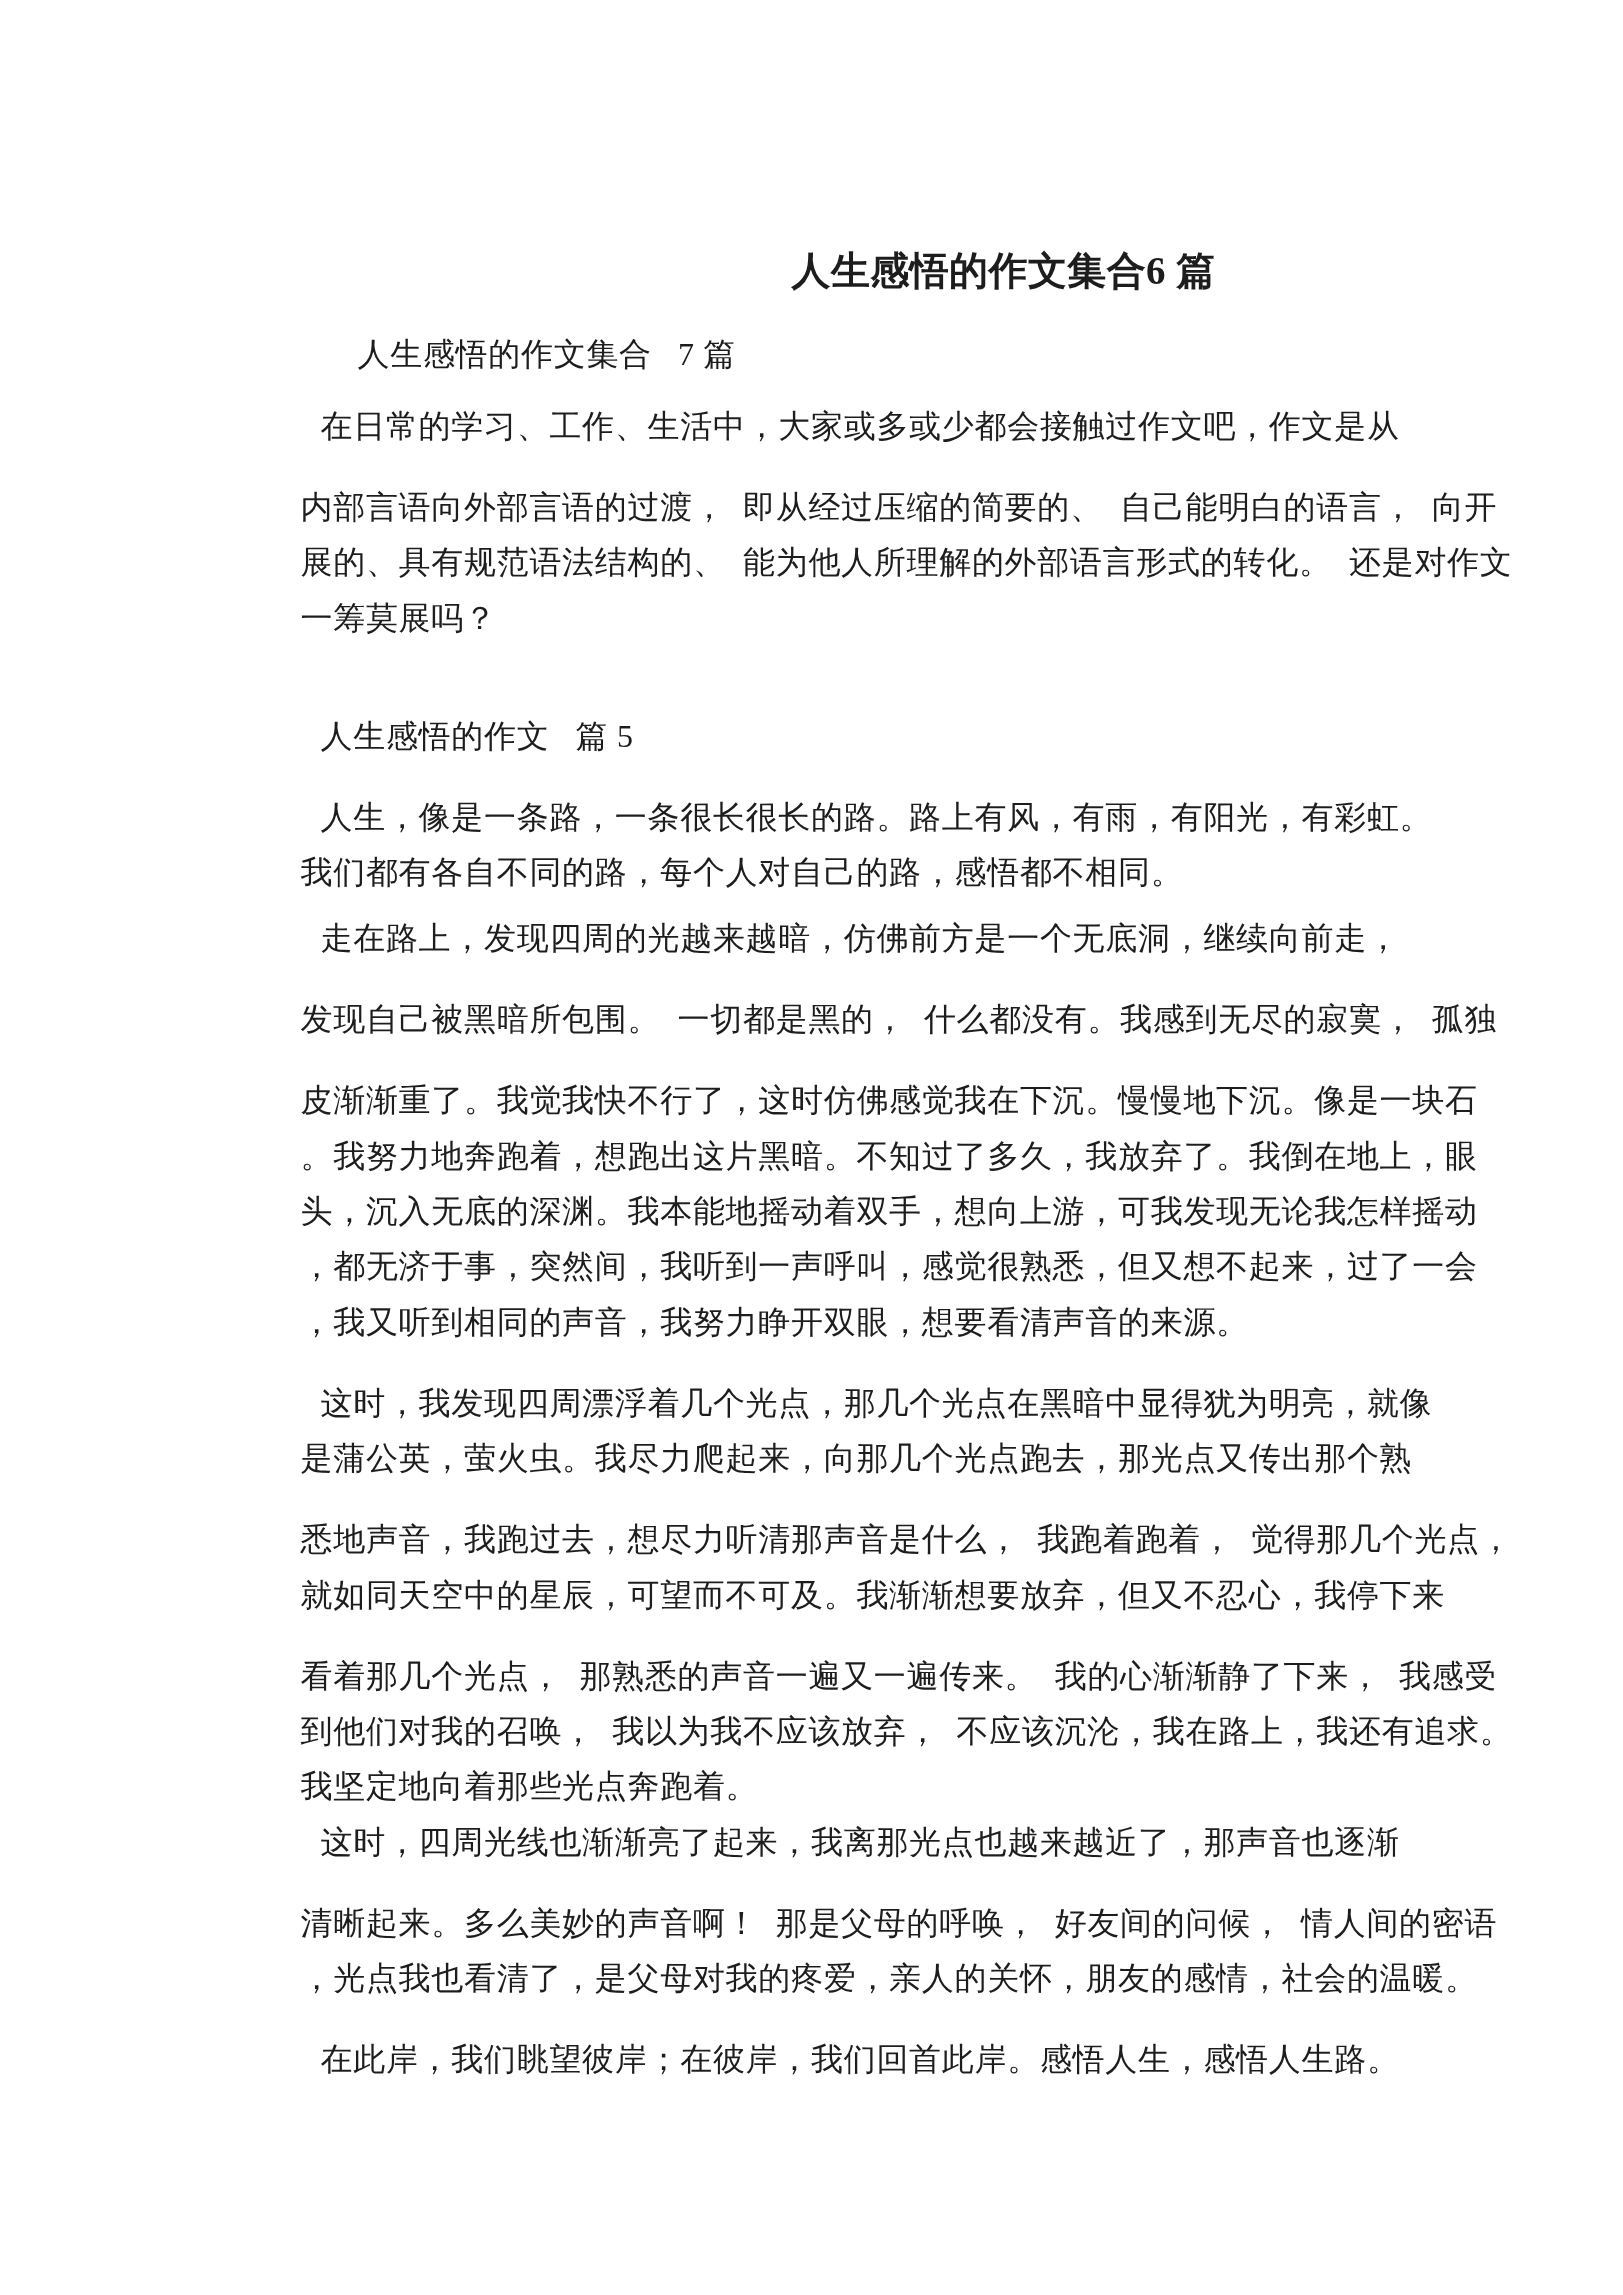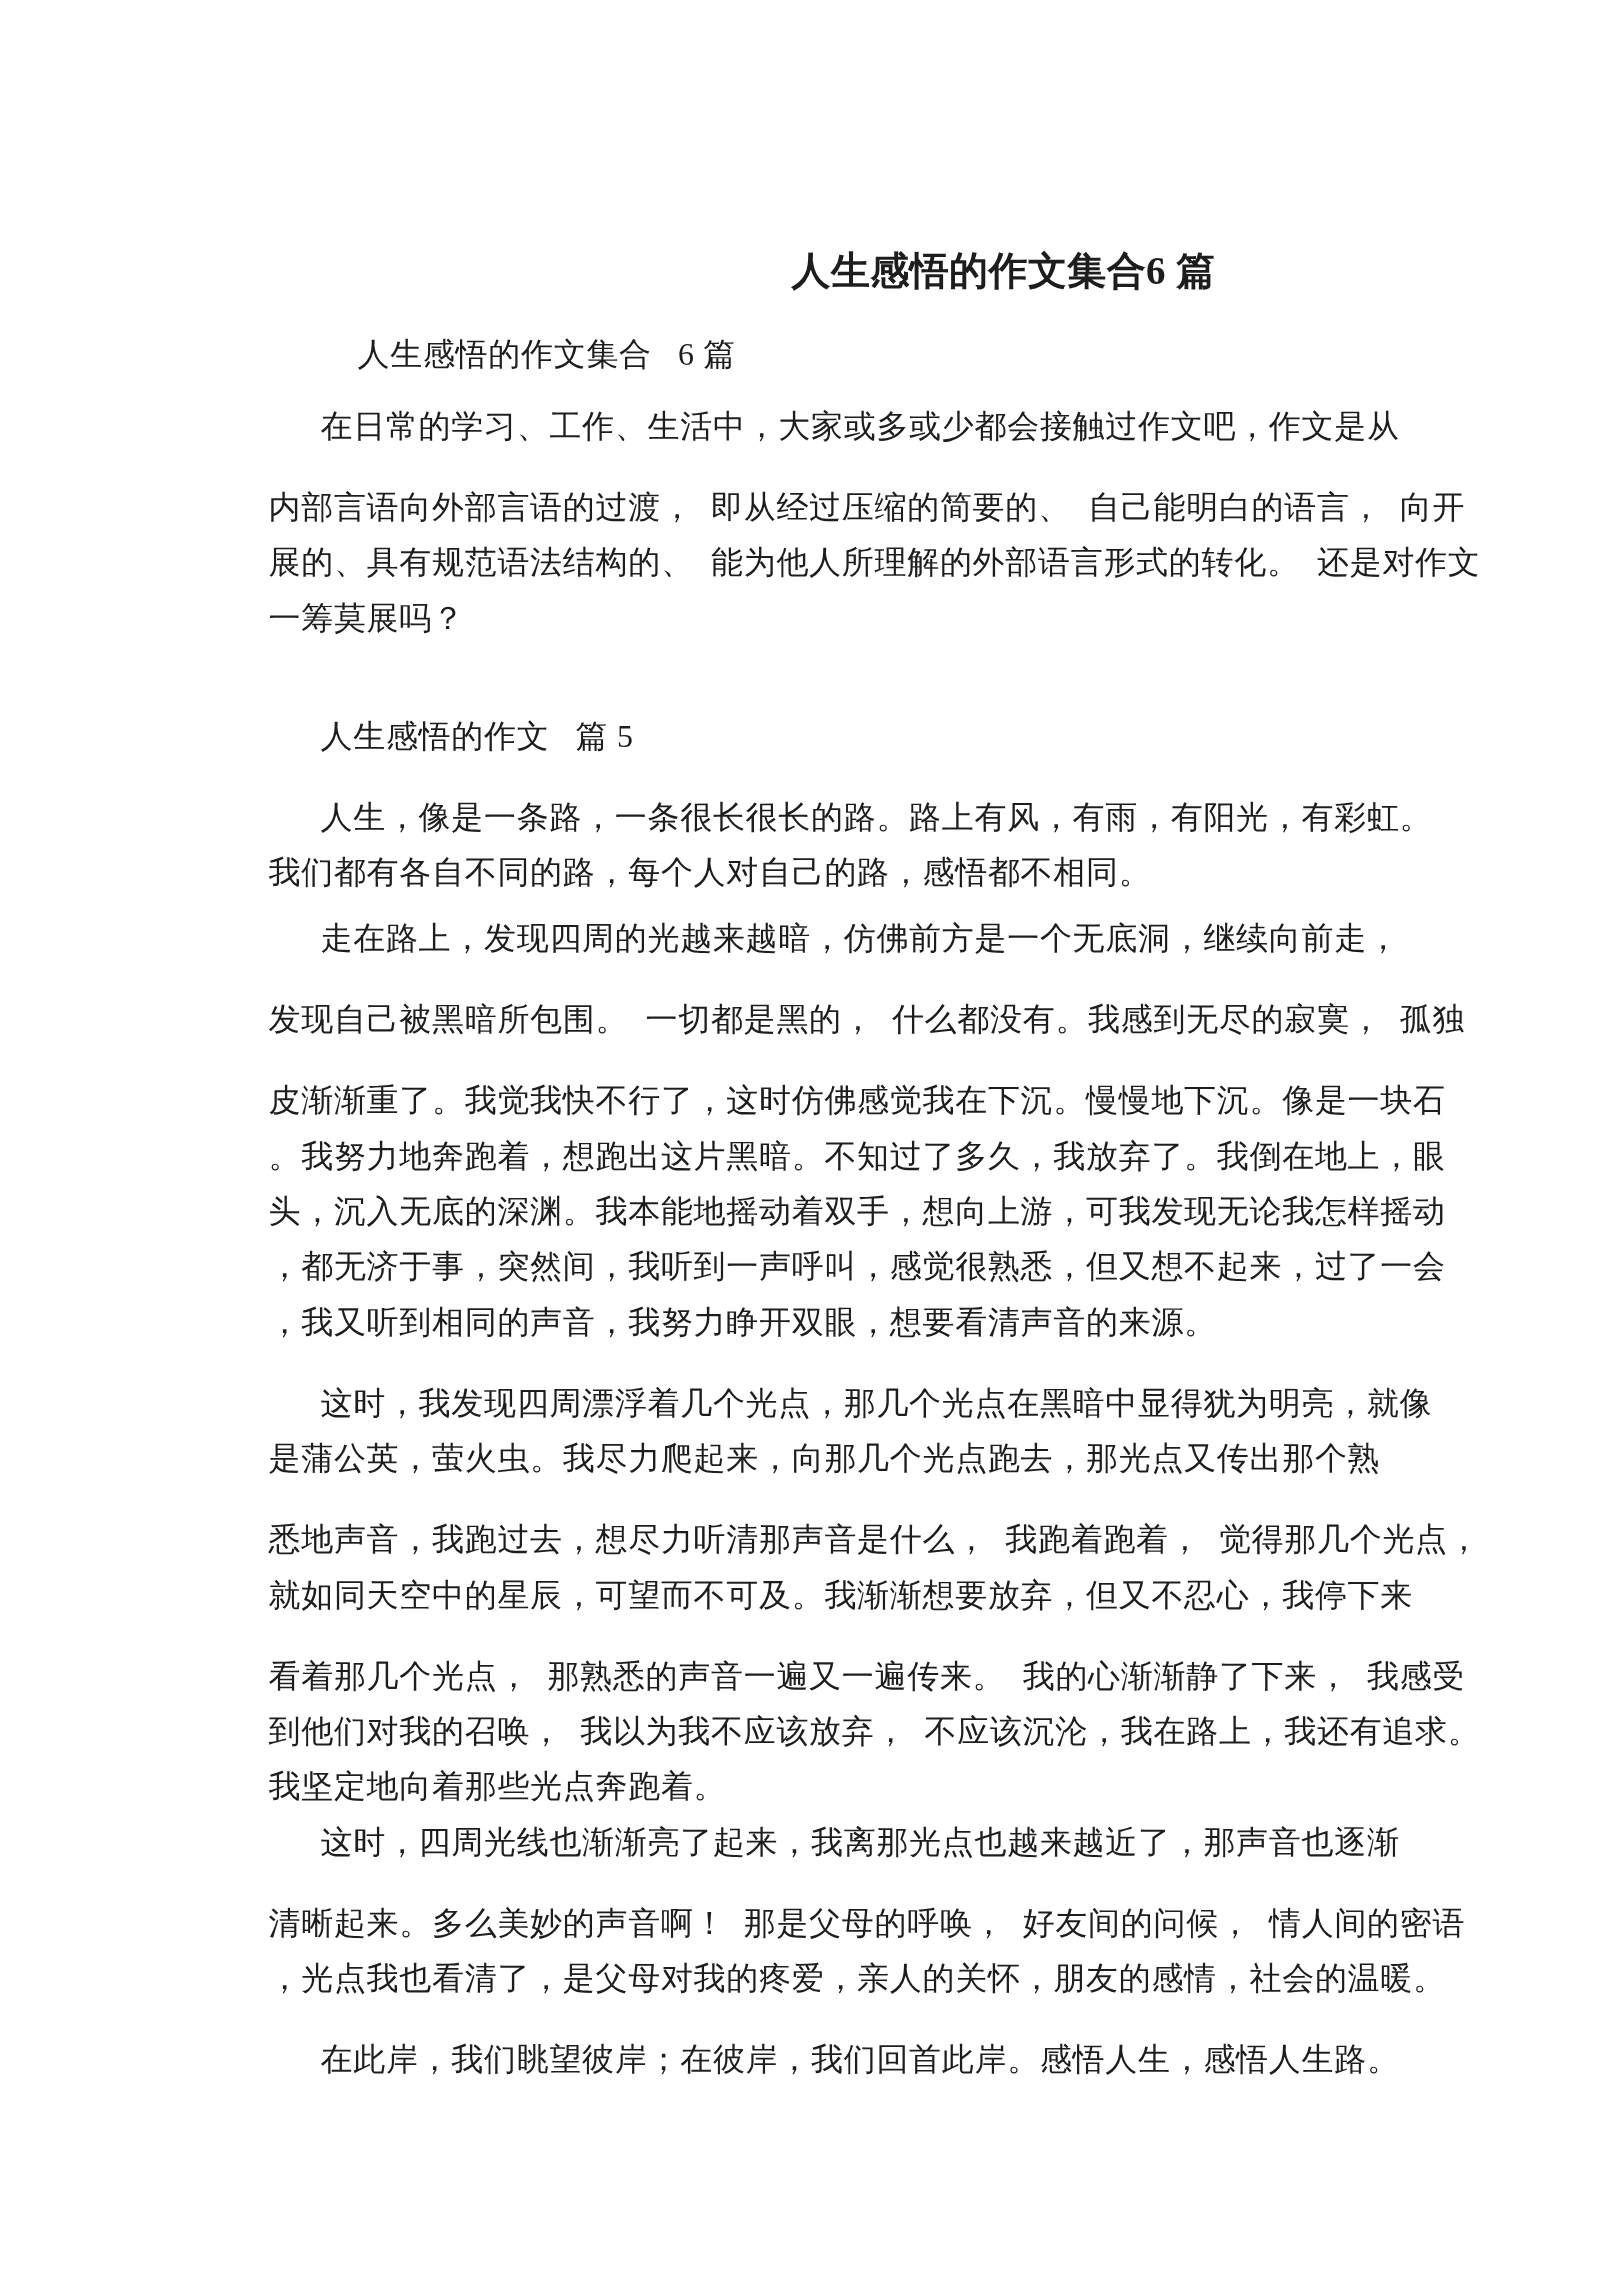--- a/index.html
+++ b/index.html
@@ -30,32 +30,32 @@
     white-space:pre;
     letter-spacing:0.7px;
   }
   
   .gap-line{margin-top:14.4px;}
   .gap-mid{margin-top:25px;text-align:center;}
   .gap-sub{margin-top:31px;text-align:right;}
   .gap-para{margin-top:40px;}
   .gap-section{margin-top:77px;}
   
-  .style-body{padding-left:0;}
+  .style-body{padding-left:0;margin-left:32px;}
   .style-indent{padding-left:52px;}
   .style-heading{padding-left:52px;}
   .style-subtitle{padding-left:89px;}
 </style>
 </head>
 <body>
 
 <div class="page" style="background: rgb(255, 255, 255); color: rgb(29, 29, 29);">
   <h1 class="doc-title">人生感悟的作文集合6 篇</h1>
   <div>
-      <p class="ln style-subtitle gap-para">人生感悟的作文集合   6 篇</p>
+      <p class="ln style-subtitle gap-para">人生感悟的作文集合   7 篇</p>
       <p class="ln style-indent gap-sub">在日常的学习、工作、生活中，大家或多或少都会接触过作文吧，作文是从</p>
       <p class="ln style-body gap-para">内部言语向外部言语的过渡，  即从经过压缩的简要的、  自己能明白的语言，  向开</p>
       <p class="ln style-body gap-line">展的、具有规范语法结构的、  能为他人所理解的外部语言形式的转化。  还是对作文</p>
       <p class="ln style-body gap-line">一筹莫展吗？</p>
       <p class="ln style-heading gap-section">人生感悟的作文   篇 5</p>
       <p class="ln style-indent gap-para">人生，像是一条路，一条很长很长的路。路上有风，有雨，有阳光，有彩虹。</p>
       <p class="ln style-body gap-line">我们都有各自不同的路，每个人对自己的路，感悟都不相同。</p>
       <p class="ln style-indent gap-mid">走在路上，发现四周的光越来越暗，仿佛前方是一个无底洞，继续向前走，</p>
       <p class="ln style-body gap-para">发现自己被黑暗所包围。  一切都是黑的，  什么都没有。我感到无尽的寂寞，  孤独</p>
       <p class="ln style-body gap-para">皮渐渐重了。我觉我快不行了，这时仿佛感觉我在下沉。慢慢地下沉。像是一块石</p>

